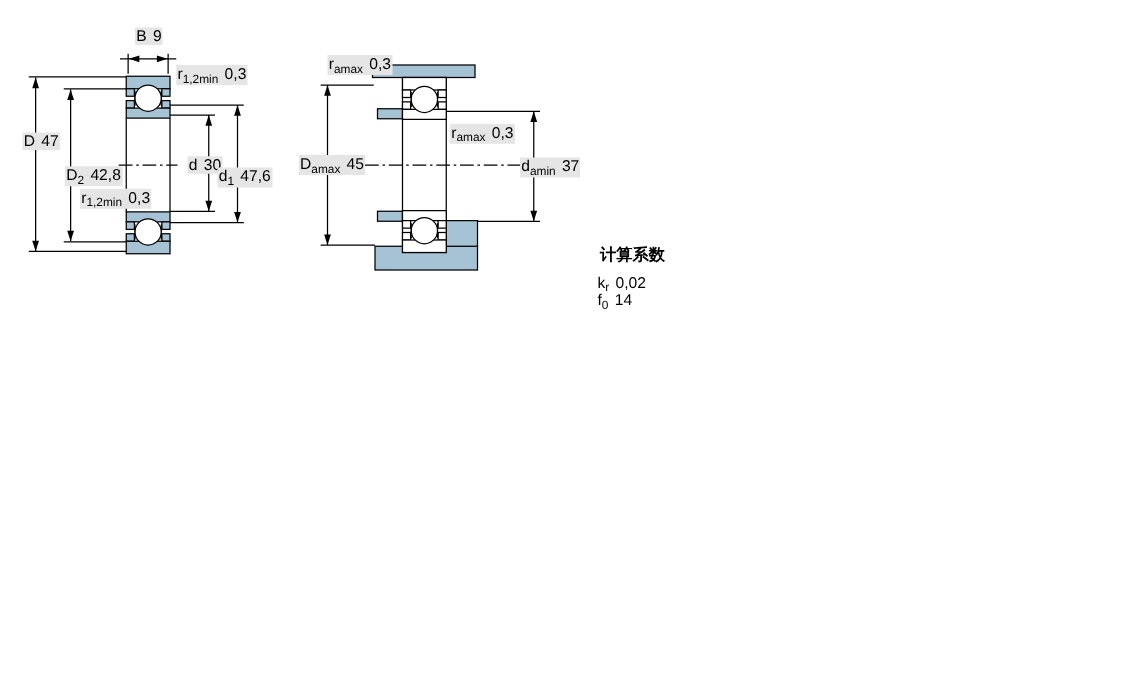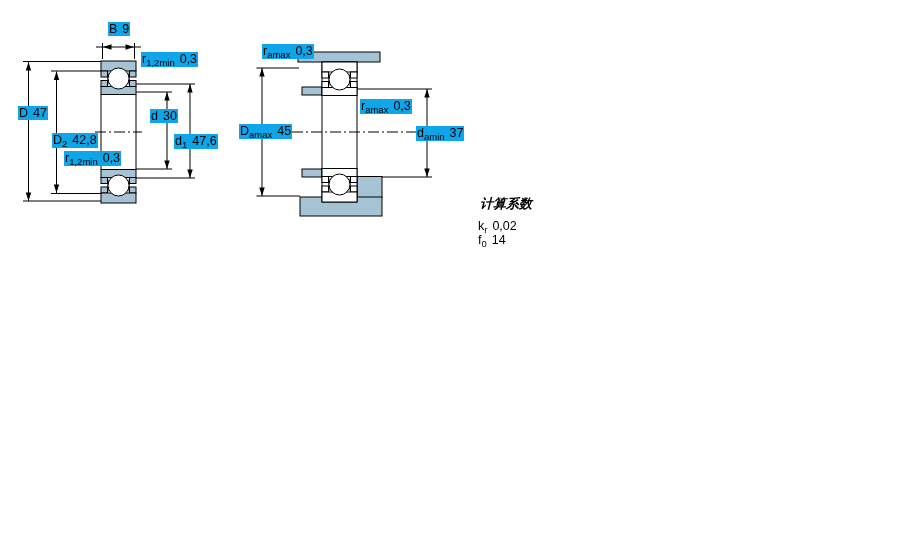--- a/index.html
+++ b/index.html
@@ -3,26 +3,26 @@
 <meta charset="utf-8">
 <style>
   html,body{margin:0;padding:0;background:#fff;}
   #canvas{
     position:relative;width:900px;height:560px;background:#ffffff;
     font-family:"Liberation Sans","DejaVu Sans",sans-serif;color:#000;
     overflow:hidden;
   }
   #linework{position:absolute;left:0;top:0;}
   .lbl{
-    position:absolute;background:#0ea5e9;padding:0 1px;
+    position:absolute;background:#e5e5e5;padding:0 1px;
     font-size:12.5px;line-height:14px;white-space:nowrap;color:#000;
   }
   .lbl .sub{font-size:9.5px;position:relative;top:3px;}
   .lbl .val{margin-left:5px;}
-  .calc-title{position:absolute;font-size:13px;font-weight:bold;white-space:nowrap;font-style:italic;}
+  .calc-title{position:absolute;font-size:13px;font-weight:bold;white-space:nowrap;}
   .calc-row{position:absolute;font-size:12.5px;line-height:14px;white-space:nowrap;text-align:right;}
   .calc-row .sub{font-size:9.5px;position:relative;top:3px;}
   .calc-row .val{margin-left:5px;}
   svg line,svg path{stroke:#000;stroke-width:1;fill:none;}
   svg .blue{fill:#a6c3d6;stroke:#000;stroke-width:1;}
   svg .white{fill:#ffffff;stroke:#000;stroke-width:1;}
   svg .arrow{fill:#000;stroke:none;}
   svg .cline{stroke:#000;stroke-width:1;stroke-dasharray:11,3,2,3;}
 </style>
 </head>
@@ -163,21 +163,21 @@
   </div>
 
   <div class="lbl" style="left:52px;top:133px;">
     <span>D</span><span class="sub">2</span><span class="val">42,8</span>
   </div>
 
   <div class="lbl" style="left:64px;top:151px;">
     <span>r</span><span class="sub">1,2min</span><span class="val">0,3</span>
   </div>
 
-  <div class="lbl" style="left:150px;top:109px;">
+  <div class="lbl" style="left:150px;top:125px;">
     <span>d</span><span class="val">30</span>
   </div>
 
   <div class="lbl" style="left:174px;top:134px;">
     <span>d</span><span class="sub">1</span><span class="val">47,6</span>
   </div>
 
   <div class="lbl" style="left:262px;top:44px;">
     <span>r</span><span class="sub">amax</span><span class="val">0,3</span>
   </div>

